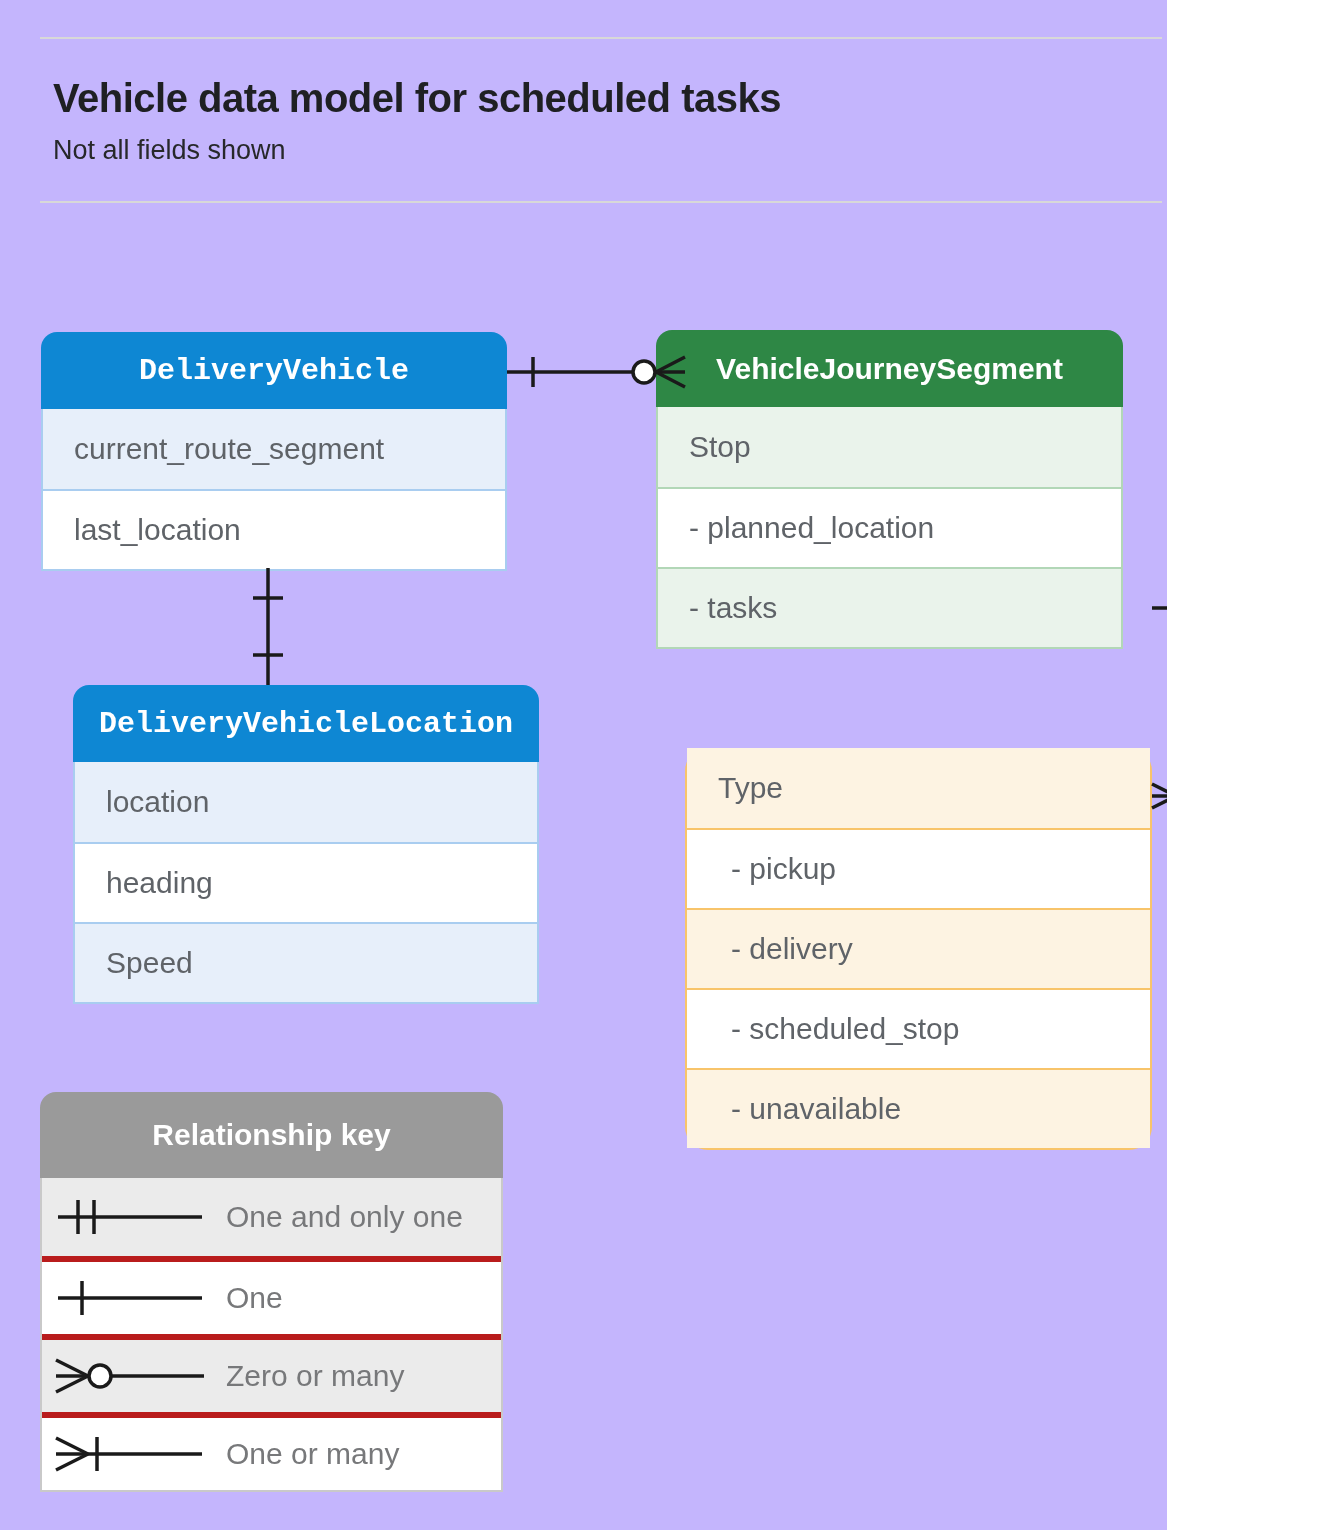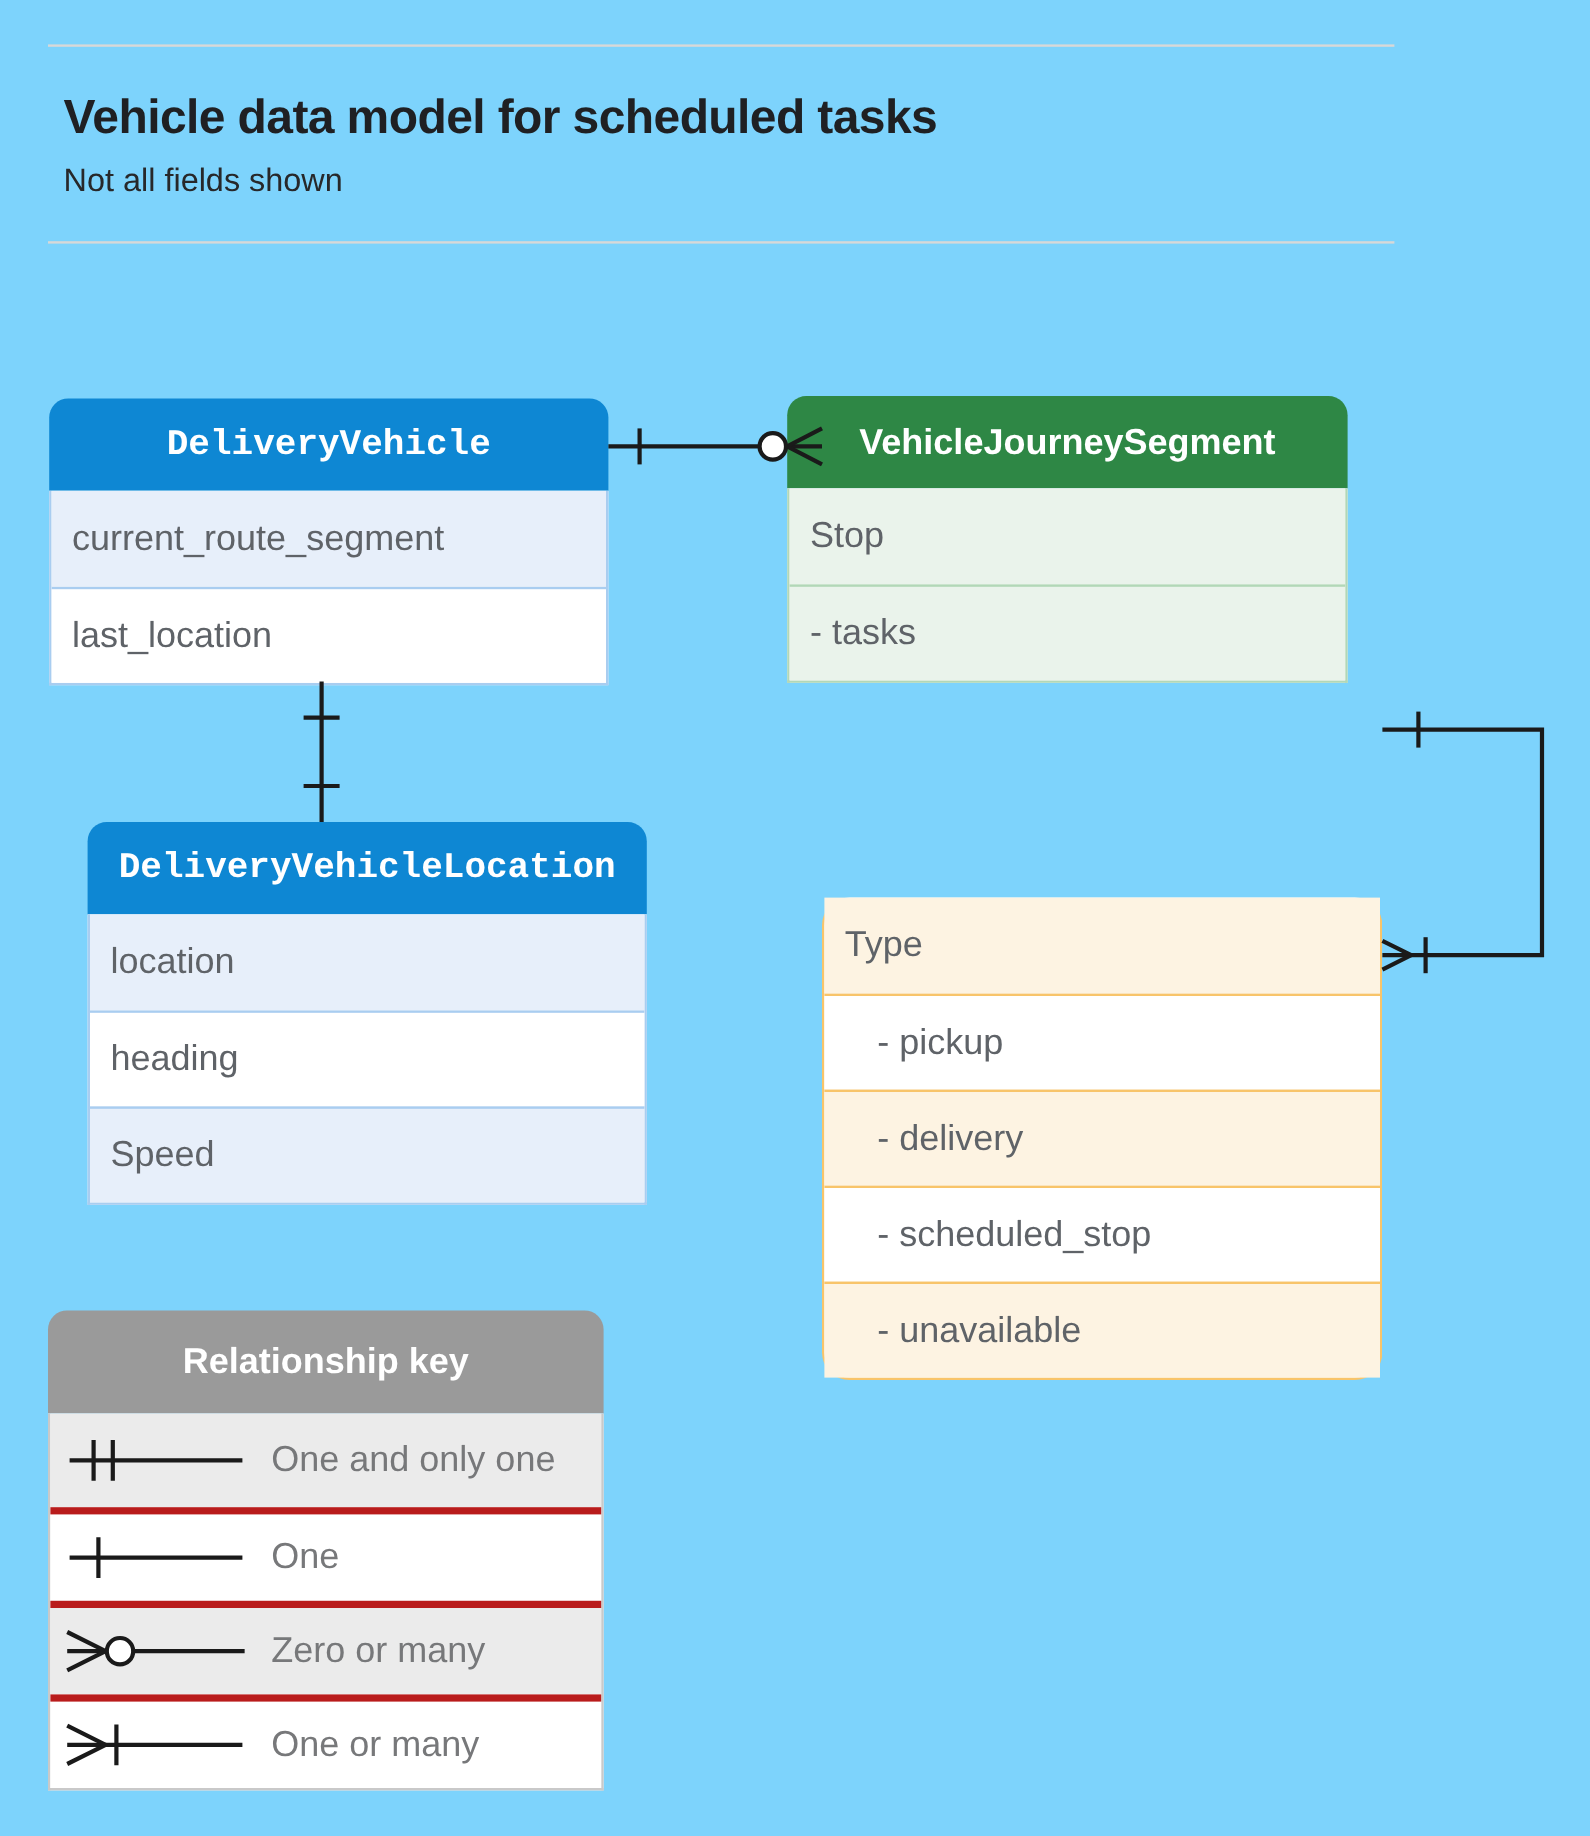--- a/index.html
+++ b/index.html
@@ -1,31 +1,31 @@
 <!DOCTYPE html>
 <html><head>
 <meta charset="utf-8">
 <style>
   * { box-sizing: border-box; margin: 0; padding: 0; }
   html, body { background: #ffffff; }
   body { font-family: "Liberation Sans", sans-serif; }
-  #page { position: relative; width: 1325px; height: 1530px; background: #7dd3fc; overflow: hidden; }
+  #page { position: relative; width: 1167px; height: 1530px; background: #c4b5fd; overflow: hidden; }
 
   .rule { position: absolute; left: 40px; width: 1122px; height: 2px; background: #d8d8d8; }
   #rule-top { top: 37px; }
   #rule-bottom { top: 201px; }
 
   #page-title { position: absolute; left: 53px; top: 76px; font-size: 40px; font-weight: 700; color: #1f2023; letter-spacing: -0.5px; }
   #page-subtitle { position: absolute; left: 53px; top: 135px; font-size: 27px; color: #27282a; }
 
   .entity { position: absolute; }
   .ehead { height: 77px; border-radius: 16px 16px 0 0; display: flex; align-items: center; justify-content: center;
            color: #ffffff; font-size: 30px; font-weight: 700; }
   .ebody { border: 2px solid; border-top: none; background: #fff; }
-  .erow { height: 80px; display: flex; align-items: center; padding-left: 17px; font-size: 30px; color: #5f6368; background: #fff; }
+  .erow { height: 80px; display: flex; align-items: center; padding-left: 31px; font-size: 30px; color: #5f6368; background: #fff; }
   .erow + .erow { border-top: 2px solid; }
   .erow.indent { padding-left: 44px; }
 
   .blue  .ehead { background: #0e87d3; font-family: Liberation Mono, monospace; }
   .blue  .ebody { border-color: #a9cdf0; }
   .blue  .erow + .erow { border-top-color: #a9cdf0; }
   .blue  .erow.tint { background: #e7effa; }
 
   .green .ehead { background: #2e8745; }
   .green .ebody { border-color: #b2d7b7; }
@@ -66,20 +66,21 @@
     <div class="ebody">
       <div class="erow tint">current_route_segment</div>
       <div class="erow">last_location</div>
     </div>
   </div>
 
   <div class="entity green" style="left:656px; top:330px; width:467px;">
     <div class="ehead">VehicleJourneySegment</div>
     <div class="ebody">
       <div class="erow tint">Stop</div>
+      <div class="erow">- planned_location</div>
       <div class="erow tint">- tasks</div>
     </div>
   </div>
 
   <div class="entity blue" style="left:41px; top:685px; width:466px;margin-left:32px;">
     <div class="ehead">DeliveryVehicleLocation</div>
     <div class="ebody">
       <div class="erow tint">location</div>
       <div class="erow">heading</div>
       <div class="erow tint">Speed</div>

